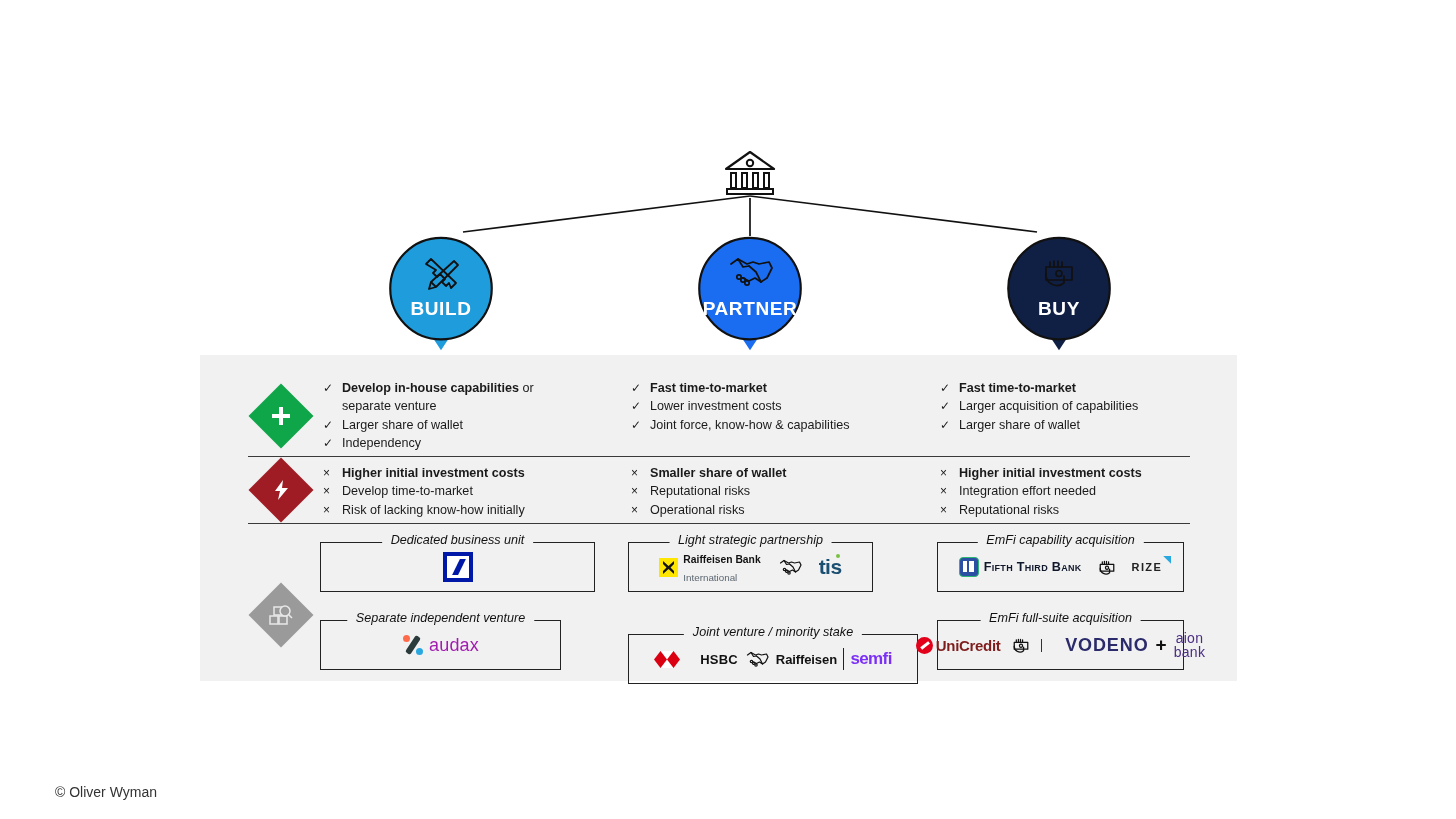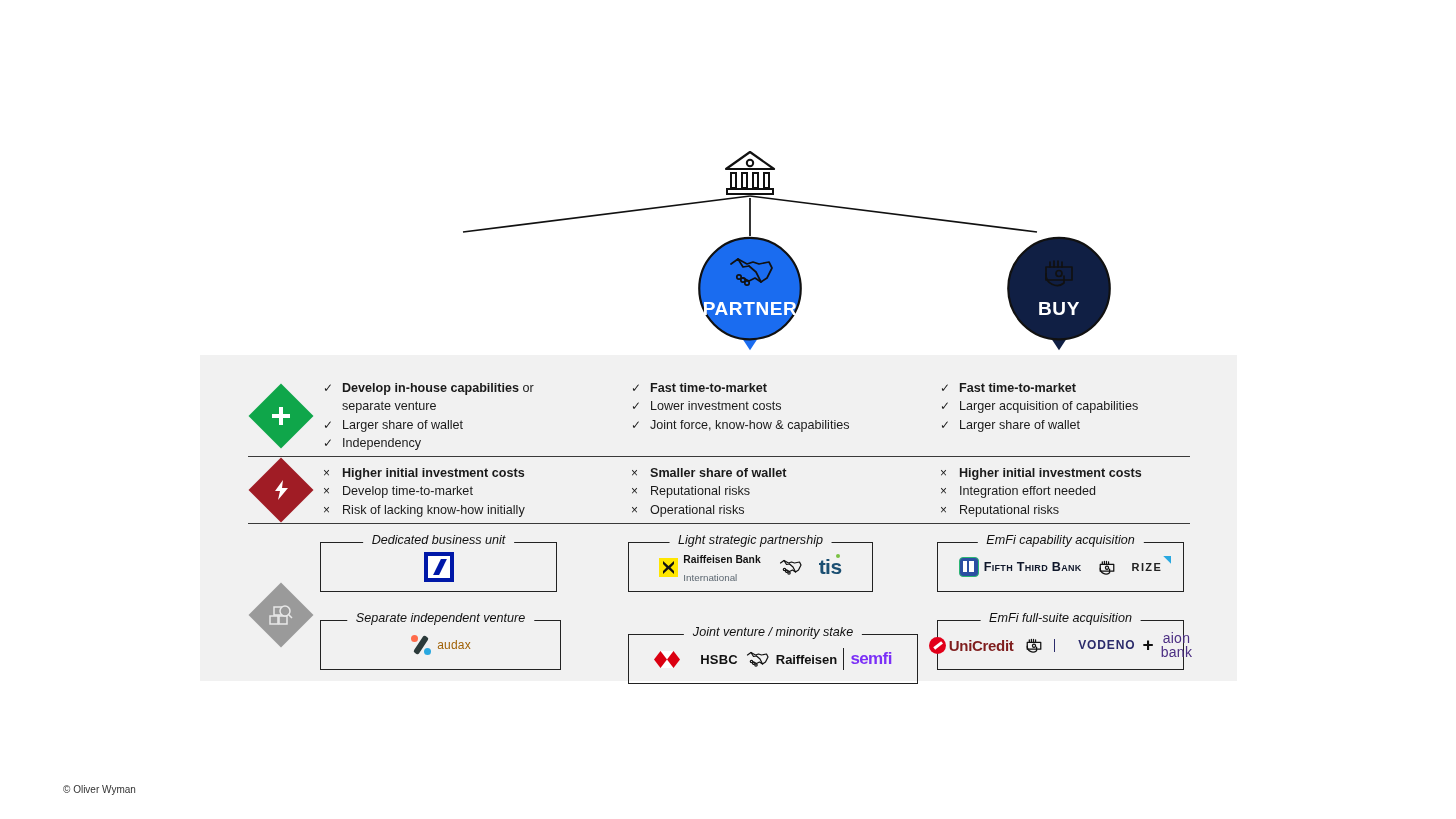--- a/index.html
+++ b/index.html
@@ -54,21 +54,21 @@
   }
   .exbody{position:absolute;inset:0;display:flex;align-items:center;justify-content:center;gap:10px;}
   .db-logo{width:30px;height:30px;border:4px solid #0018A8;box-sizing:border-box;position:relative;background:#fff;}
   .db-logo::after{content:"";position:absolute;left:9px;top:3px;width:5.5px;height:16px;background:#0018A8;transform:skewX(-26deg);}
 
   .audax{display:flex;align-items:center;gap:5px;}
   .audax .mark{position:relative;width:22px;height:22px;}
   .audax .mark .bar{position:absolute;left:8px;top:1px;width:6px;height:20px;background:#2b3a3a;transform:rotate(33deg);border-radius:2px;}
   .audax .mark .d1{position:absolute;left:1px;top:1px;width:7px;height:7px;border-radius:50%;background:#ff6b4a;}
   .audax .mark .d2{position:absolute;left:14px;top:14px;width:7px;height:7px;border-radius:50%;background:#29a8e0;}
-  .audax .txt{font-size:12px;color:#a16207;letter-spacing:.2px;}
+  .audax .txt{font-size:18px;color:#a21caf;letter-spacing:.2px;}
 
   .rbi{display:flex;align-items:center;gap:5px;}
   .rbi .sq{width:19px;height:19px;background:#FFE600;position:relative;}
   .rbi .sq svg{position:absolute;left:2px;top:2px;}
   .rbi .t1{font-size:10.3px;font-weight:bold;color:#111;line-height:11px;}
   .rbi .t2{font-size:9.8px;color:#5b6670;line-height:11px;}
 
   .tis{font-size:21px;font-weight:bold;color:#1b4f72;letter-spacing:-.5px;position:relative;}
   .tis .dot{position:absolute;right:2px;top:-1px;width:4px;height:4px;background:#7ac143;border-radius:50%;}
 
@@ -88,29 +88,29 @@
   .ftb .t{font-size:12.6px;font-weight:bold;color:#0f172a;letter-spacing:.3px;font-variant:small-caps;}
 
   .rize{font-size:11px;font-weight:bold;color:#222;letter-spacing:1.4px;position:relative;}
   .rize .fl{position:absolute;right:-9px;top:-5px;width:8px;height:8px;background:#29a8e0;clip-path:polygon(0 0,100% 0,100% 100%);}
 
   .unicredit{display:flex;align-items:center;gap:3px;}
   .unicredit .dot{width:17px;height:17px;border-radius:50%;background:#E2001A;position:relative;}
   .unicredit .dot::after{content:"";position:absolute;left:4px;top:7.5px;width:10px;height:2.6px;background:#fff;transform:rotate(-38deg);}
   .unicredit .t{font-size:15px;font-weight:bold;color:#7f1d1d;letter-spacing:-.3px;}
 
-  .vodeno{display:flex;align-items:center;font-size:12px;font-weight:bold;color:#2b2b6b;letter-spacing:.9px;gap:20px;}
+  .vodeno{display:flex;align-items:center;font-size:18px;font-weight:bold;color:#2b2b6b;letter-spacing:.9px;gap:20px;}
   .vodeno .pipe{width:1.6px;height:13px;background:#2b2b6b;margin-right:3px;}
   .plus{font-size:19px;font-weight:bold;color:#111;}
   .aion{font-size:14px;color:#4B2E83;line-height:14.5px;letter-spacing:.3px;text-align:center;}
 
   .handshake-sm{width:26px;height:20px;}
   .wallet-sm{width:26px;height:22px;}
 
-  .footer{position:absolute;left:55px;top:784px;font-size:10px;color:#333;margin-left:8px;}
+  .footer{position:absolute;left:55px;top:784px;font-size:14px;color:#333;}
 </style>
 </head>
 <body>
 
 <div class="stage">
 
   <svg class="connectors" viewBox="0 0 1456 420">
     <line x1="750" y1="196" x2="463" y2="232" stroke="#111" stroke-width="1.7"></line>
     <line x1="750" y1="198" x2="750" y2="236" stroke="#111" stroke-width="1.7"></line>
     <line x1="750" y1="196" x2="1037" y2="232" stroke="#111" stroke-width="1.7"></line>
@@ -121,20 +121,37 @@
       <path d="M28 4 L52 21 L4 21 Z" fill="#fff" stroke="#111" stroke-width="2.2" stroke-linejoin="round"></path>
       <circle cx="28" cy="15" r="3.2" fill="#fff" stroke="#111" stroke-width="2"></circle>
       <rect x="9" y="25" width="5" height="15" fill="#fff" stroke="#111" stroke-width="2"></rect>
       <rect x="20" y="25" width="5" height="15" fill="#fff" stroke="#111" stroke-width="2"></rect>
       <rect x="31" y="25" width="5" height="15" fill="#fff" stroke="#111" stroke-width="2"></rect>
       <rect x="42" y="25" width="5" height="15" fill="#fff" stroke="#111" stroke-width="2"></rect>
       <rect x="5" y="41" width="46" height="5" fill="#fff" stroke="#111" stroke-width="2"></rect>
     </svg>
   </div>
 
+  <div class="pill" style="left:383px;top:236px;">
+    <svg class="circ" viewBox="0 0 116 128">
+      <path d="M2,58 A56,56 0 0 0 114,58 L114,58 A56,56 0 0 0 2,58 Z" fill="#1F9CDC"></path>
+      <path d="M58,114 L50,114 L58,126 L66,114 Z" fill="#1F9CDC"></path>
+      <circle cx="58" cy="58" r="56" fill="none" stroke="#111" stroke-width="2.4"></circle>
+    </svg>
+    <div class="glyph">
+      <svg width="50" height="40" viewBox="0 0 50 40">
+        <g fill="none" stroke="#111" stroke-width="1.8" stroke-linejoin="round">
+          <path d="M10 12 L15 7 L40 31 L35 36 L33 31 L30 34 L26 30 L29 27 L24 22 L21 25 L17 21 L20 18 Z"></path>
+          <path d="M38 9 L42 13 L20 35 L13 37 L15 30 Z"></path>
+          <path d="M15 30 L20 35"></path>
+        </g>
+      </svg>
+    </div>
+    <div class="label">BUILD</div>
+  </div>
 
   <div class="pill" style="left:1001px;top:236px;">
     <svg class="circ" viewBox="0 0 116 128">
       <path d="M2,58 A56,56 0 0 0 114,58 L114,58 A56,56 0 0 0 2,58 Z" fill="#101F44"></path>
       <path d="M58,114 L50,114 L58,126 L66,114 Z" fill="#101F44"></path>
       <circle cx="58" cy="58" r="56" fill="none" stroke="#111" stroke-width="2.4"></circle>
     </svg>
     <div class="glyph">
       <svg width="50" height="40" viewBox="0 0 50 40">
         <g fill="none" stroke="#111" stroke-width="1.7" stroke-linejoin="round" stroke-linecap="round">
@@ -246,21 +263,21 @@
             <rect x="1" y="12" width="8" height="8"></rect>
             <rect x="10" y="12" width="8" height="8"></rect>
             <rect x="5" y="3" width="8" height="8"></rect>
             <circle cx="16" cy="7" r="5" fill="#9A9A9A"></circle>
             <path d="M19.6 10.6 L23 14"></path>
           </g>
         </svg>
       </div>
     </div>
 
-    <div class="exbox" style="left:120px;top:187px;width:237px;height:50px;">
+    <div class="exbox" style="left:120px;top:187px;width:275px;height:50px;">
       <div class="cap">Dedicated business unit</div>
       <div class="exbody">
         <div class="db-logo"></div>
       </div>
     </div>
     <div class="exbox" style="left:120px;top:265px;width:241px;height:50px;">
       <div class="cap">Separate independent venture</div>
       <div class="exbody">
         <div class="audax">
           <span class="mark">

